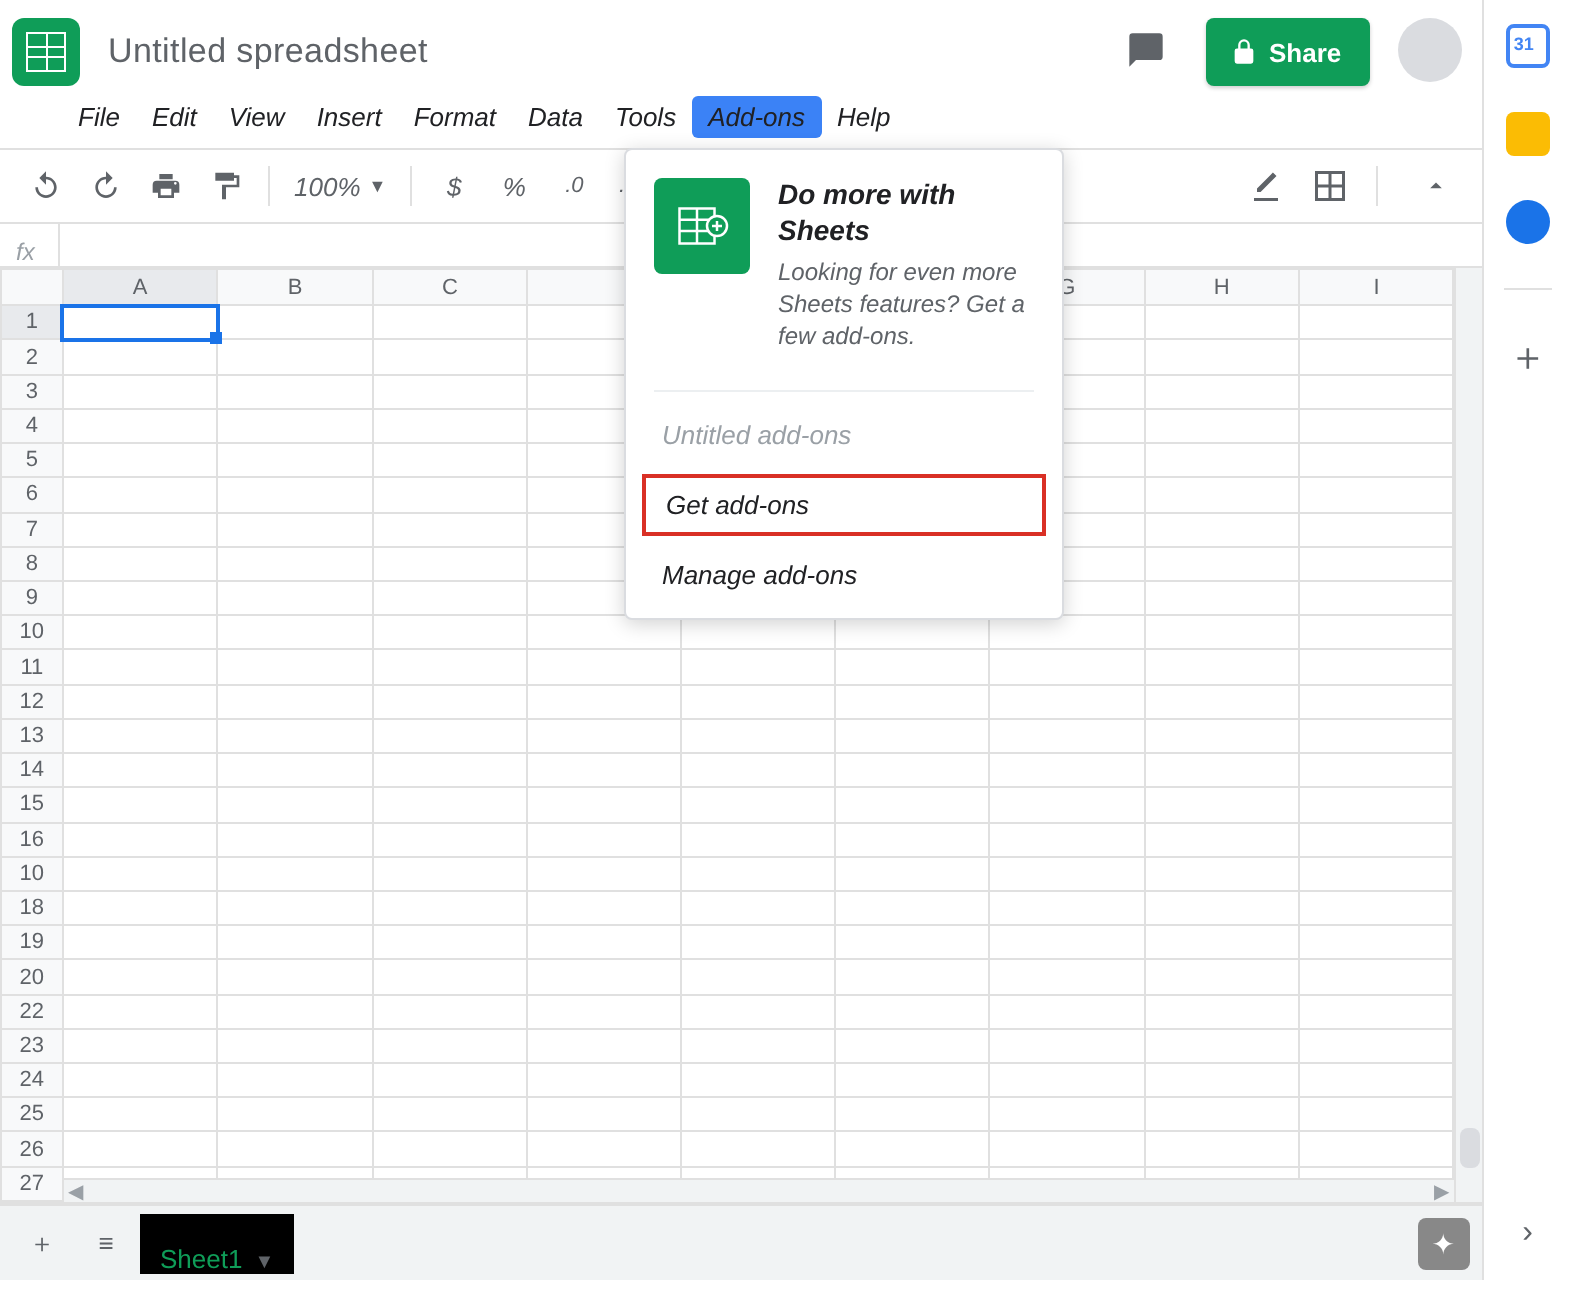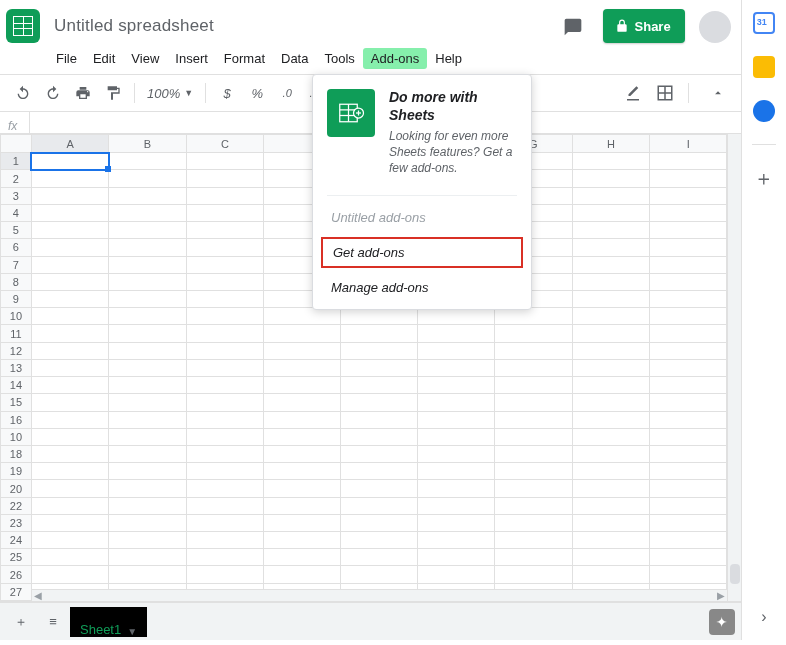--- a/index.html
+++ b/index.html
@@ -15,33 +15,33 @@
   }
   .logo-inner {
     width: 20px; height: 20px;
     background:
       linear-gradient(#fff,#fff) 0 33%/100% 1px no-repeat,
       linear-gradient(#fff,#fff) 0 66%/100% 1px no-repeat,
       linear-gradient(#fff,#fff) 50% 0/1px 100% no-repeat;
     border:1px solid #fff;
   }
   .doc-title { font-size: 17px; color:#5f6368; letter-spacing:.2px; }
-  .title-right { margin-left:auto; display:flex; align-items:flex-end; gap:14px;}
+  .title-right { margin-left:auto; display:flex; align-items:flex-start; gap:14px;}
   .icon-btn { width:32px; height:32px; border-radius:50%; display:flex;align-items:center;justify-content:center; color:#5f6368; cursor:pointer;}
   .share-btn {
     background:#0f9d58; color:#fff; border:none; border-radius:4px;
     height:34px; padding:0 14px 0 12px; font-size:13px; font-weight:600;
     display:flex; align-items:center; gap:6px; cursor:pointer;
     box-shadow:0 1px 2px rgba(0,0,0,.2);
   }
   .avatar { width:32px; height:32px; border-radius:50%; background:#dadce0;}
   
-  .menubar { display:flex; gap:0; padding:0 0 0 48px; height:24px; align-items:center; font-size:13px;}
+  .menubar { display:flex; gap:0; padding:0 0 0 31px; height:24px; align-items:center; font-size:13px;font-style:italic;}
   .menubar span { padding:3px 8px; cursor:pointer; border-radius:3px;}
-  .menubar .active { background:#86efac;}
+  .menubar .active { background:#3b82f6;}
   
   .toolbar-wrap { position:relative;font-style:italic; }
   .toolbar {
     border-top:1px solid #e0e0e0; border-bottom:1px solid #e0e0e0;
     height:38px; margin-top:4px; display:flex; align-items:center;
     padding:0 10px; gap:4px; font-size:13px; color:#5f6368;
   }
   .tb-btn { width:26px; height:26px; display:flex;align-items:center;justify-content:center; border-radius:3px; cursor:pointer;}
   .tb-sep { width:1px; height:20px; background:#e0e0e0; margin:0 4px;}
   .zoom { padding:0 4px; display:flex; align-items:center; gap:4px; cursor:pointer;}

